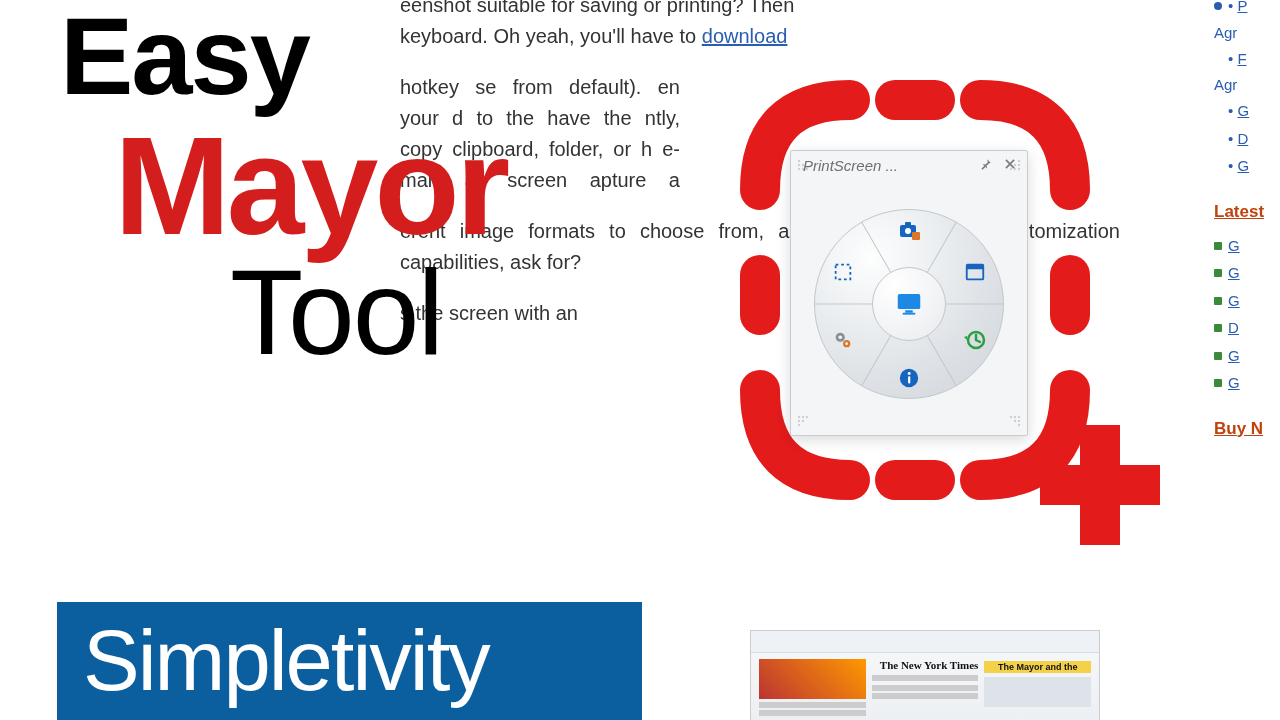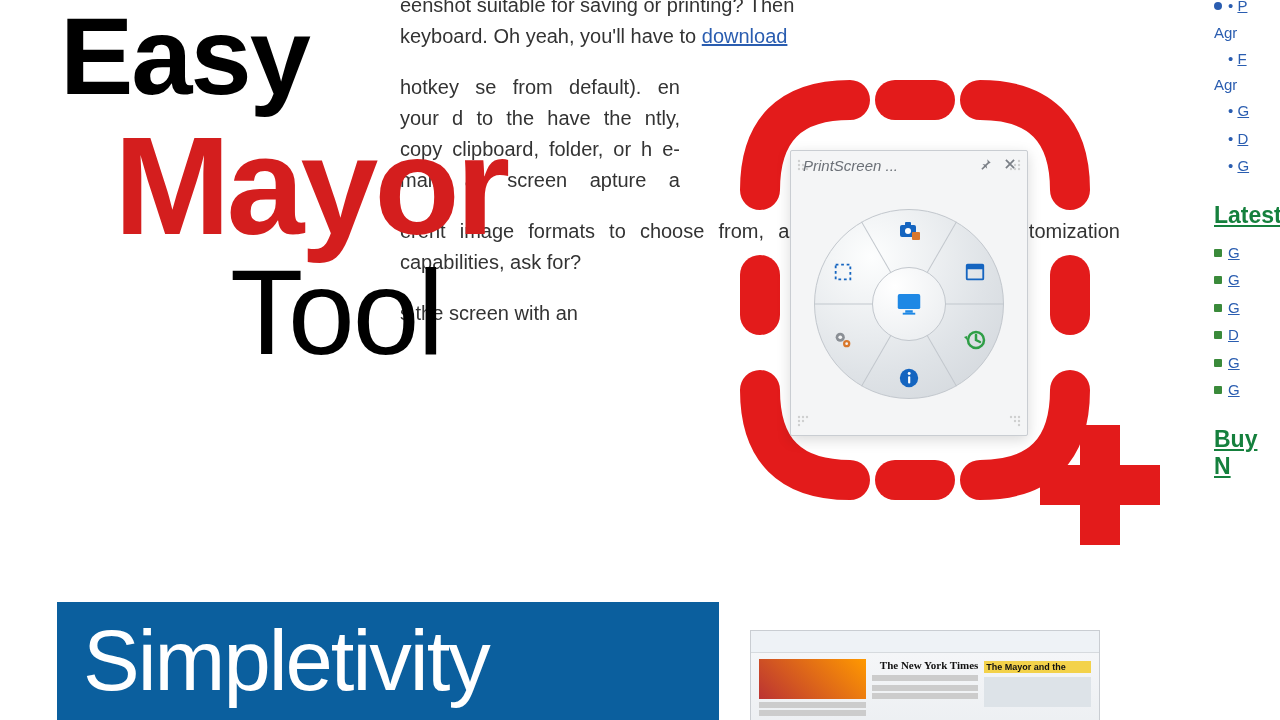--- a/index.html
+++ b/index.html
@@ -8,21 +8,21 @@
   .canvas { position: relative; width: 1280px; height: 720px; background: #fff; }
 
   
   .title-block { position: absolute; left: 60px; top: -8px; z-index: 5; }
   .t-easy   { font-family: "Segoe UI", Arial, sans-serif; font-weight: 700; font-size: 110px; color: #000; letter-spacing: -2px; }
   .t-print  { font-family: "Segoe UI", Arial, sans-serif; font-weight: 700; font-size: 140px; color: #d41e1e; letter-spacing: -4px; line-height: 0.95; margin-left: 20px; }
   .t-screen { font-family: "Segoe UI", Arial, sans-serif; font-weight: 700; font-size: 140px; color: #d41e1e; letter-spacing: -4px; line-height: 0.95; margin-left: 54px; }
   .t-tool   { font-family: "Segoe UI", Arial, sans-serif; font-weight: 400; font-size: 120px; color: #000; letter-spacing: -2px; margin-left: 170px; line-height: 1.0; }
 
   
-  .banner { position: absolute; left: 57px; bottom: 0; width: 662px; height: 118px; background: #0b5f9e; display: flex; align-items: center; padding: 0 26px; z-index: 5; }
+  .banner { position: absolute; left: 57px; bottom: 0; width: 585px; height: 118px; background: #0b5f9e; display: flex; align-items: center; padding: 0 26px; z-index: 5; }
   .banner span { font-family: "Segoe UI", Arial, sans-serif; font-weight: 400; font-size: 85px; color: #fff; letter-spacing: -2px; }
 
   
   .article { position: absolute; left: 400px; top: -10px; width: 720px; font-family: Verdana, Geneva, sans-serif; font-size: 20px; color: #333; line-height: 1.55; text-align: justify; z-index: 1; }
   .article p { margin-bottom: 20px; }
   .article a { color: #2a5db0; text-decoration: underline; }
 
   
   .cropmark { position: absolute; left: 740px; top: 80px; width: 350px; height: 420px; z-index: 2; }
   .cropmark svg { width: 100%; height: 100%; overflow: visible; }
@@ -41,25 +41,25 @@
   .wheel-inner { position:absolute; left:50%; top:50%; width:74px; height:74px; transform:translate(-50%,-50%); border-radius:50%; background: radial-gradient(circle at 30% 25%, #ffffff, #e8ebee); border:1px solid #c2c7cd; display:flex; align-items:center; justify-content:center; }
   .seg-line { position:absolute; left:50%; top:50%; width:1px; height:95px; background:#c2c7cd; transform-origin: top center; }
   .seg-icon { position:absolute; width:26px; height:26px; display:flex; align-items:center; justify-content:center; }
 
   
   .thumb { position:absolute; left:750px; top:630px; width:350px; height:100px; border:1px solid #c9cdd2; background:linear-gradient(#f7f8fa,#eceff2); z-index:2; overflow:hidden; }
   .thumb .bar { height:22px; background:#eef2f6; border-bottom:1px solid #d6dade; }
   .thumb .spread { display:flex; gap:6px; padding:6px 8px; }
   .thumb .col { flex:1; font-size:9px; color:#555; }
   .thumb .hn { font-family: "Times New Roman", serif; font-weight:700; font-size:11px; color:#111; text-align:right; }
-  .thumb .hl { background:#f3d24a; font-size:9px; color:#111; text-align:left; padding:1px 2px; margin-top:2px; font-weight:700; }
+  .thumb .hl { background:#f3d24a; font-size:9px; color:#111; text-align:center; padding:1px 2px; margin-top:2px; font-weight:700; }
 
   
   .sidebar { position:absolute; right:0; top:-12px; width:72px; height:740px; background:#fff; font-family: Verdana, sans-serif; font-size:15px; color:#2a5db0; z-index:4; padding-left:6px; }
-  .sidebar .sec { color:#15803d; text-decoration:underline; font-weight:700; margin: 26px 0 14px 0; font-size:23px; }
+  .sidebar .sec { color:#c2410c; text-decoration:underline; font-weight:700; margin: 26px 0 14px 0; font-size:17px; }
   .sidebar .item { display:flex; align-items:flex-start; gap:6px; margin: 8px 0; line-height:1.3; }
   .sidebar .item .dot { width:8px; height:8px; margin-top:6px; display:inline-block; flex:none; }
   .sidebar .item a { color:#2a5db0; text-decoration:underline; }
   .sidebar .item.bluedot  .dot { background:#2a5db0; border-radius:50%; }
   .sidebar .item.greendot .dot { background:#3a8a3a; border-radius:1px; }
   .sidebar .link2 { color:#2a5db0; text-decoration:none; }
 </style>
 </head>
 <body>
 

